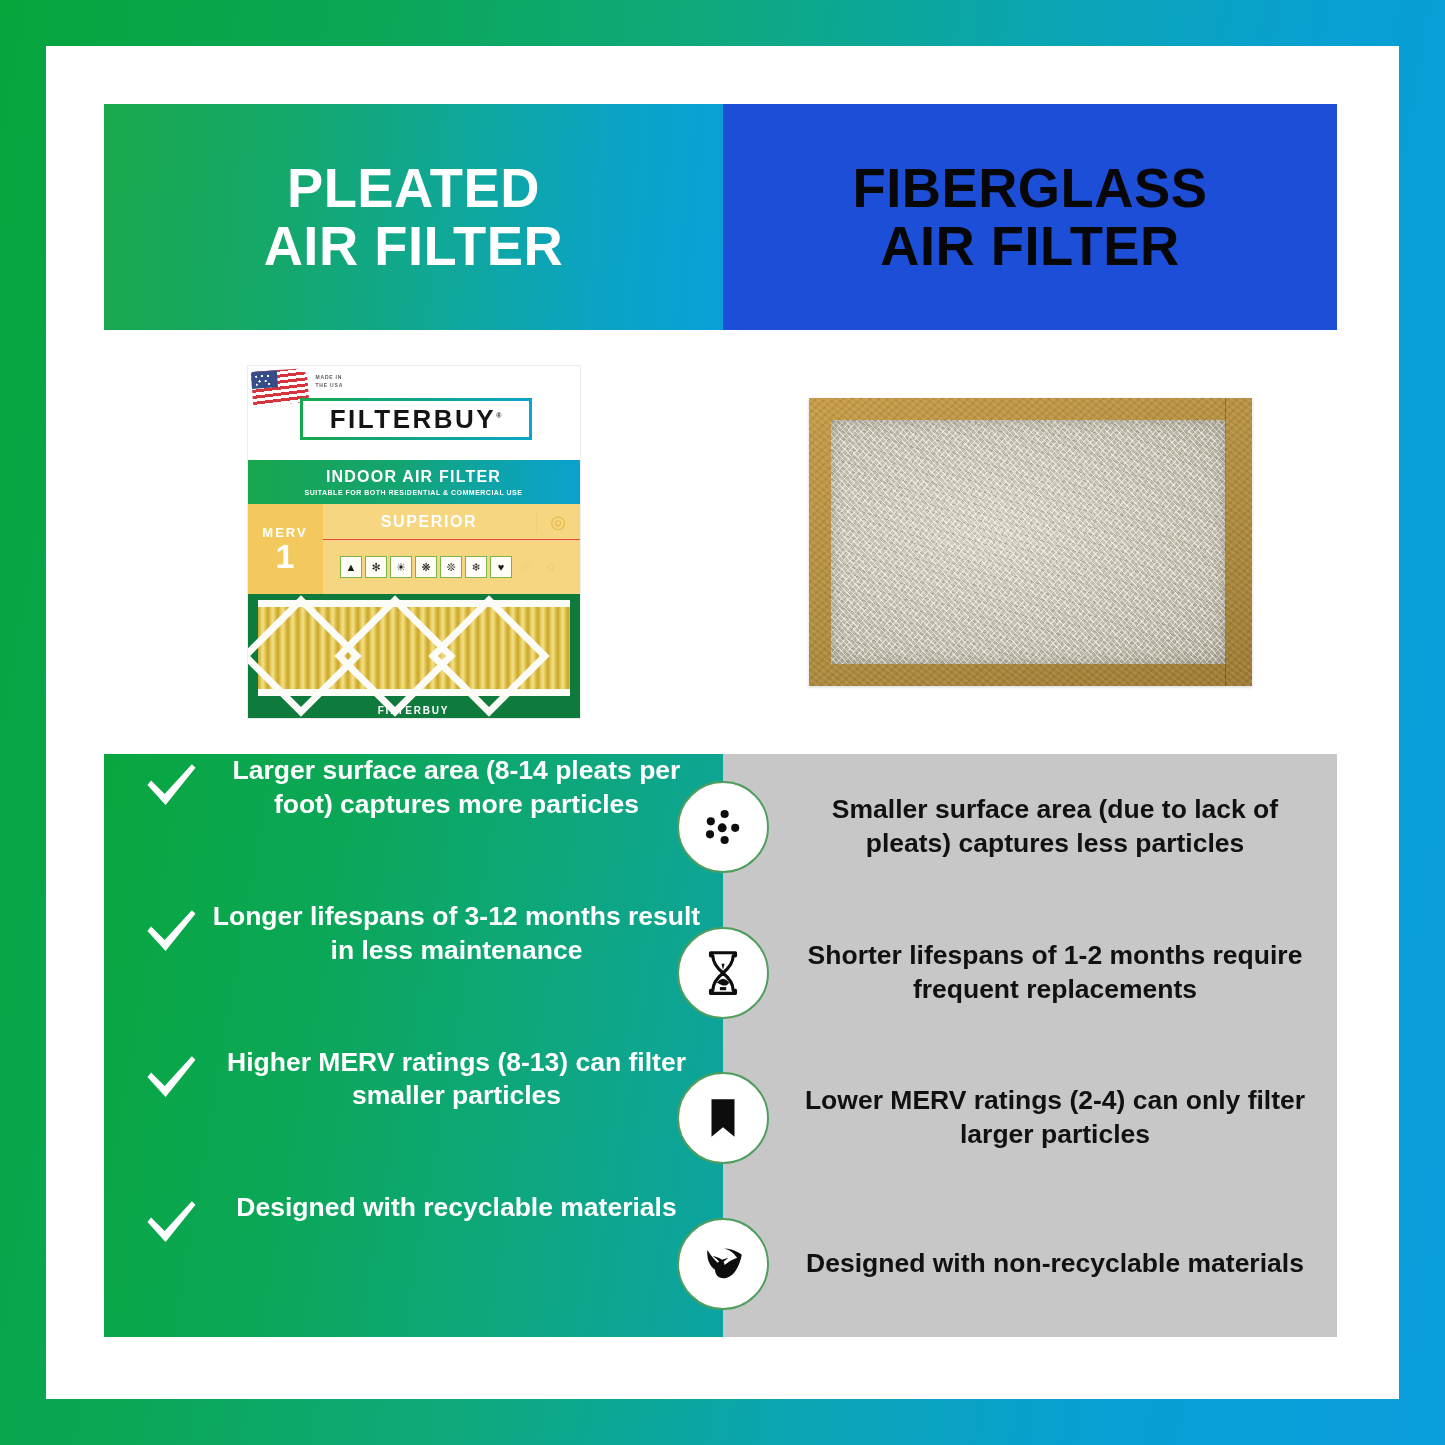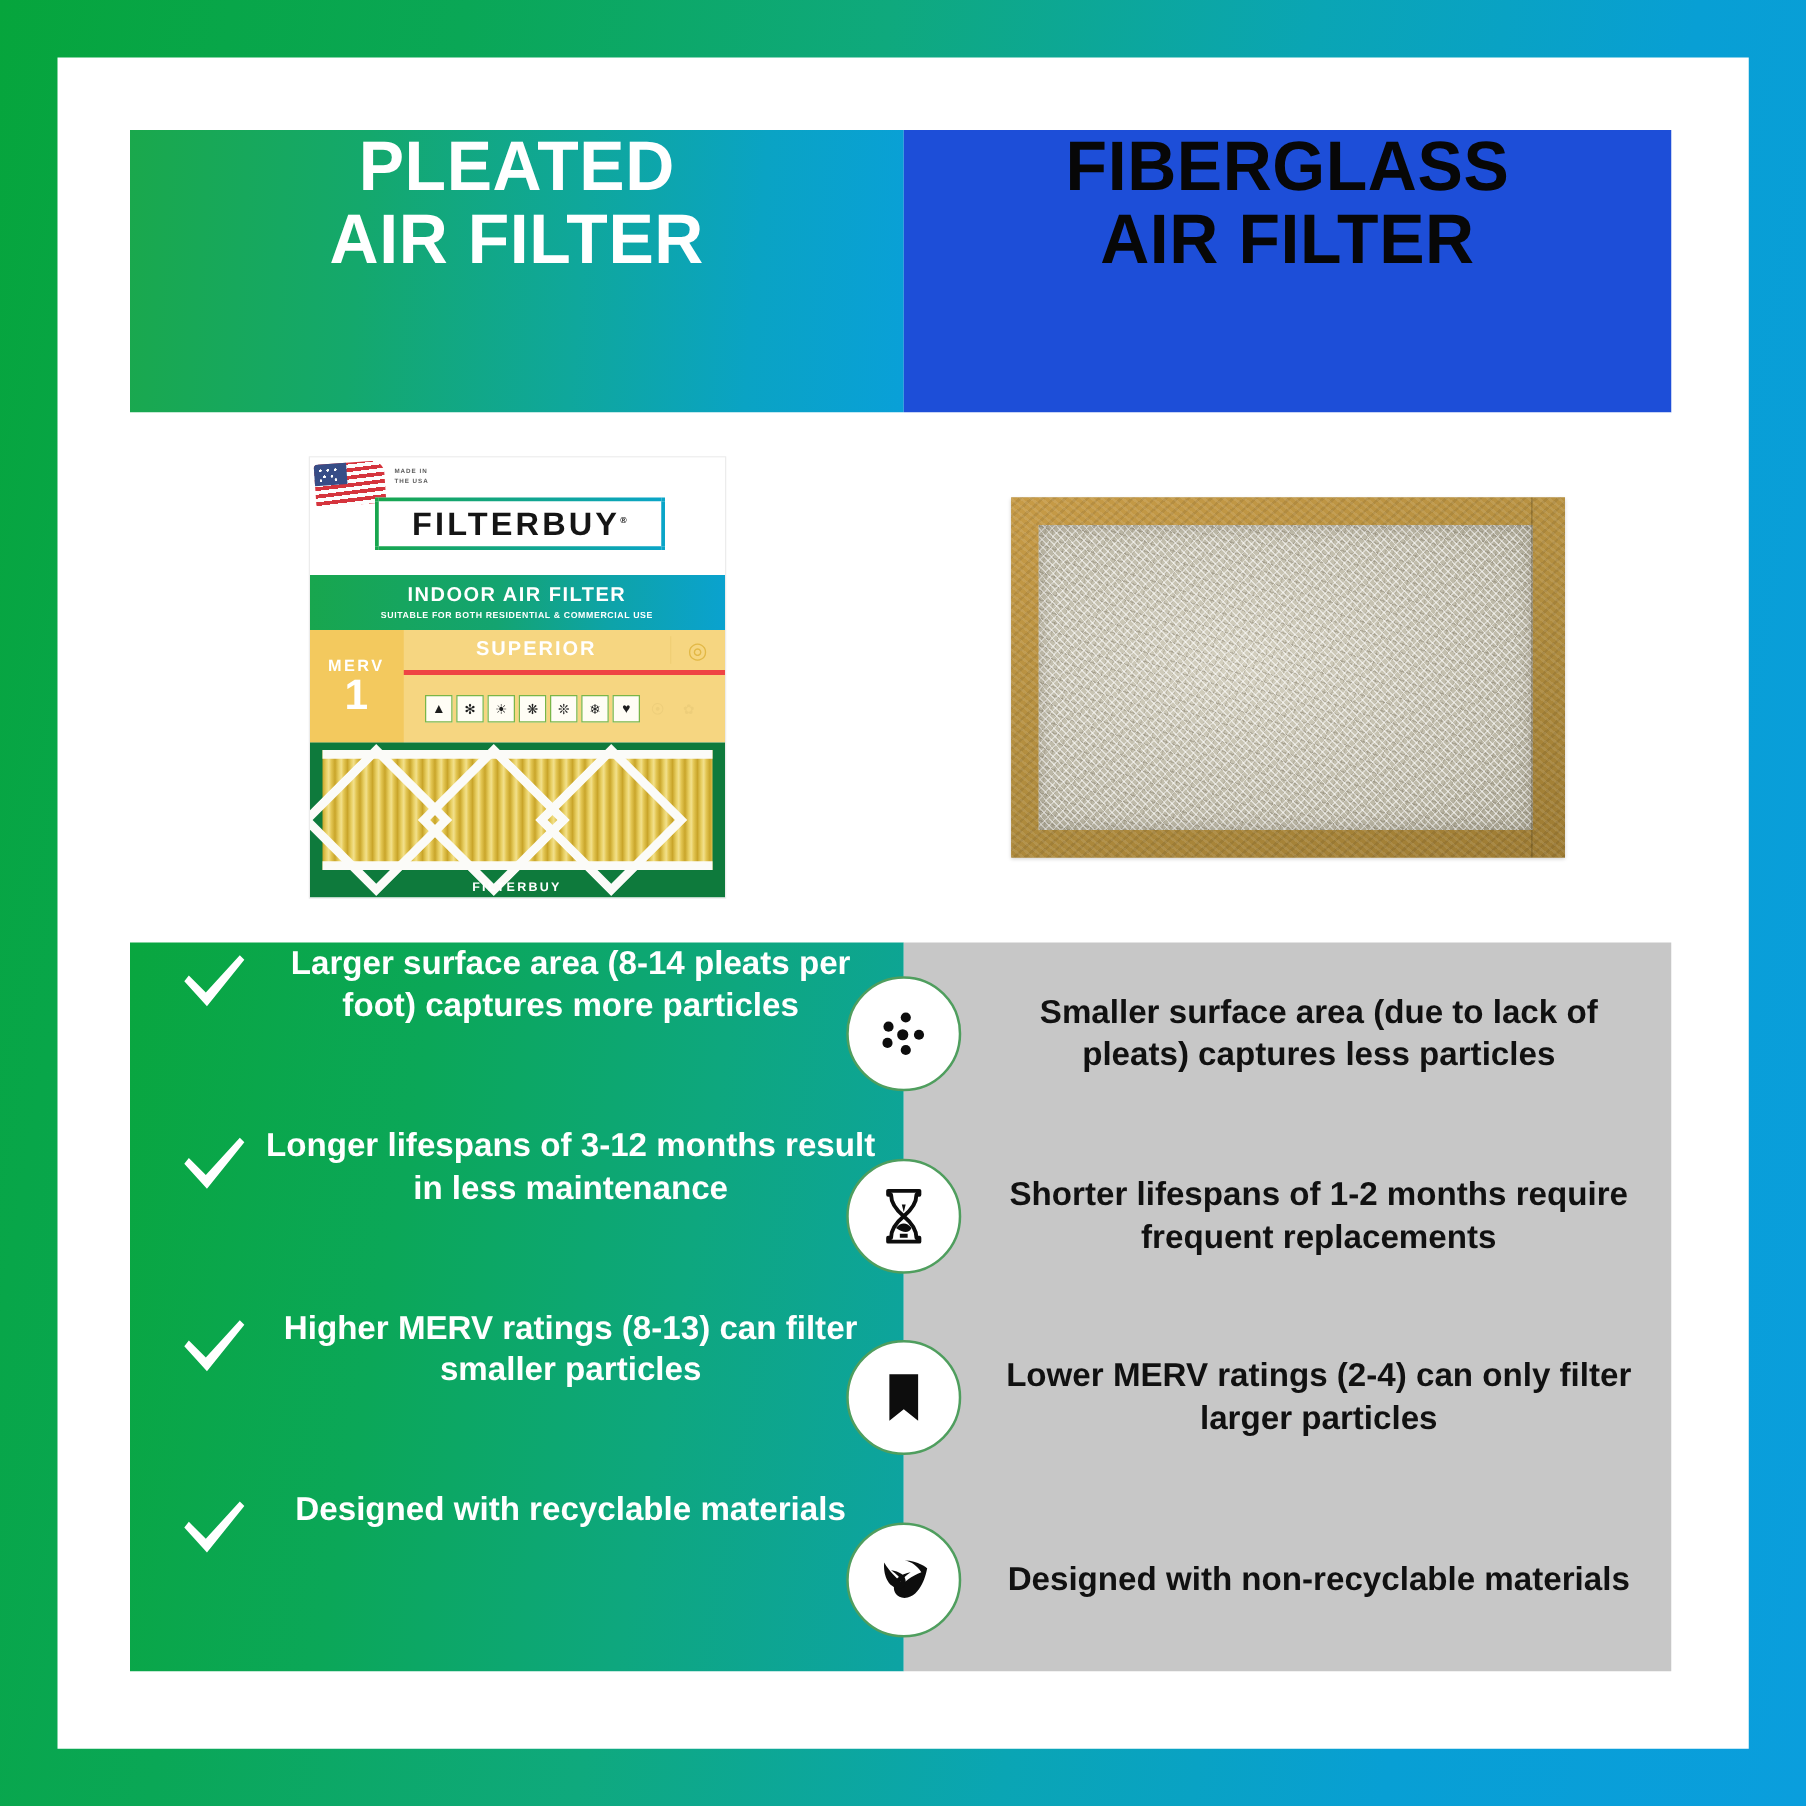--- a/index.html
+++ b/index.html
@@ -23,21 +23,21 @@
 
   
   #headers {
     position: absolute;
     left: 104px; top: 104px;
     width: 1233px; height: 226px;
     display: flex;
   }
   .hdr {
     height: 100%;
-    display: flex; align-items: flex-start; justify-content: center;
+    display: flex; align-items: center; justify-content: center;
     text-align: center;
   }
   #hdr-left {
     width: 619px;
     background: linear-gradient(95deg, #1aa84c 0%, #14a86c 30%, #0fa79c 58%, #0aa3c4 80%, #09a0d8 100%);
   }
   #hdr-right {
     width: 614px;
     background: #1d4ed8;
   }
@@ -153,21 +153,21 @@
     display: flex; flex-direction: column;
     align-items: center; justify-content: center;
     color: #ffffff;
     border-right: 1px solid #e8c companion;
   }
   #merv-label { font-size: 13px; font-weight: 700; letter-spacing: 2px; }
   #merv-value { font-size: 34px; font-weight: 700; line-height: .95; }
   #merv-right { flex: 1; display: flex; flex-direction: column; }
   #tier-row {
     height: 36px; display: flex; align-items: center;
-    border-bottom: 4px solid #ef4444;
+    border-bottom: 1px solid #ef4444;
   }
   #tier-name {
     flex: 1; text-align: center;
     font-size: 16px; font-weight: 700; letter-spacing: 1.6px; color: #ffffff;
   }
   #tier-seal {
     width: 44px; display: flex; align-items: center; justify-content: center;
     border-left: 1px solid #f0cf76;
     color: #e2b846; font-size: 18px;
   }

